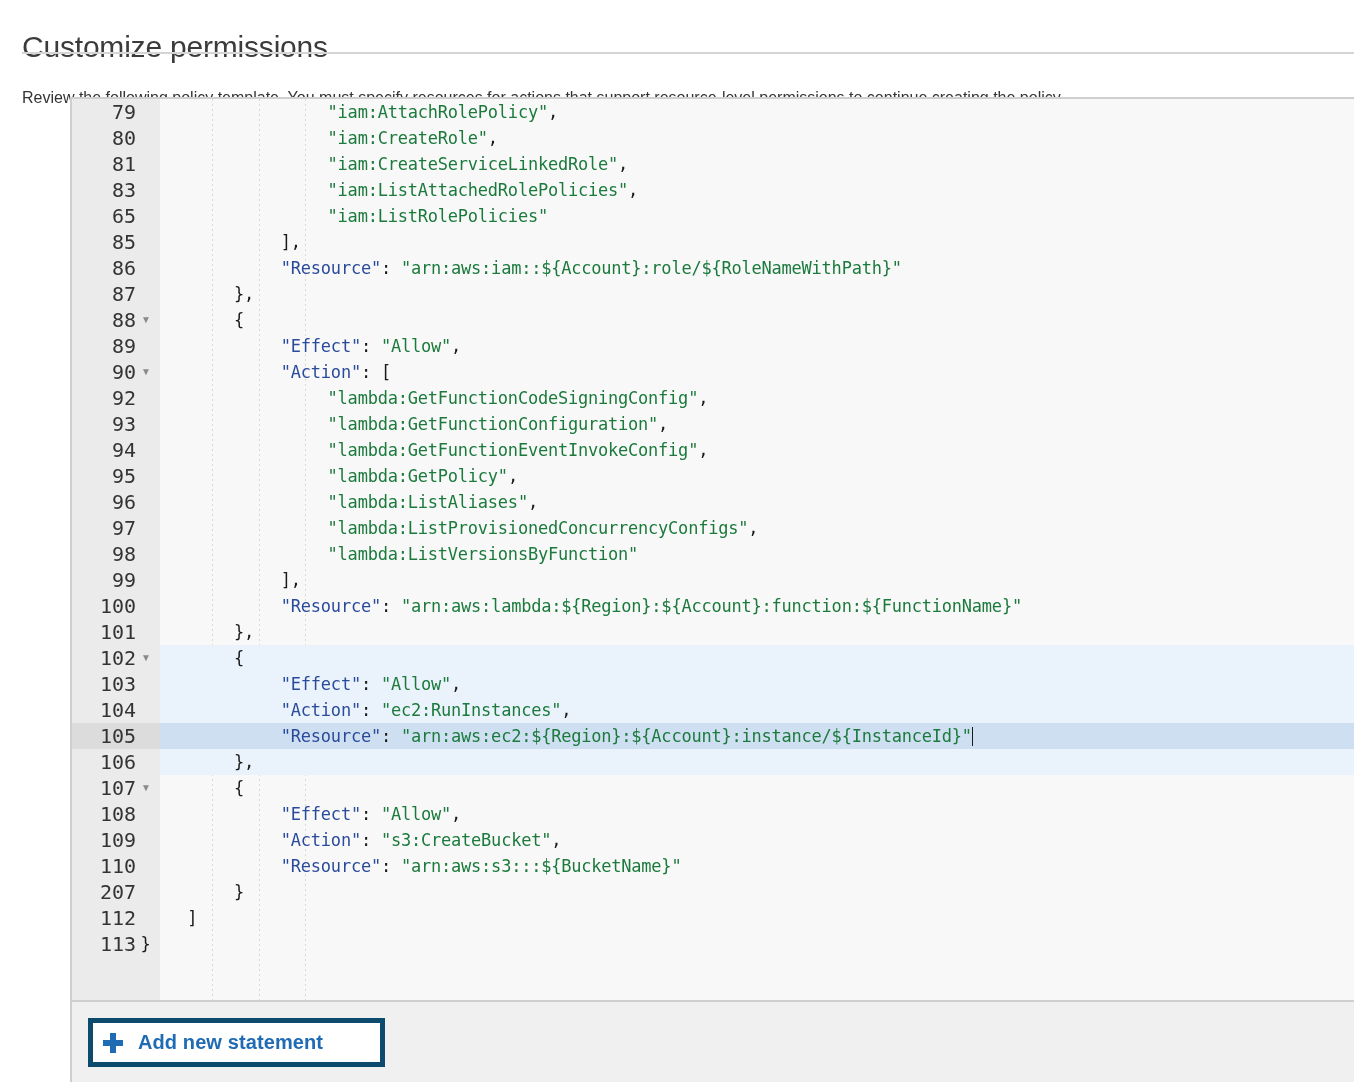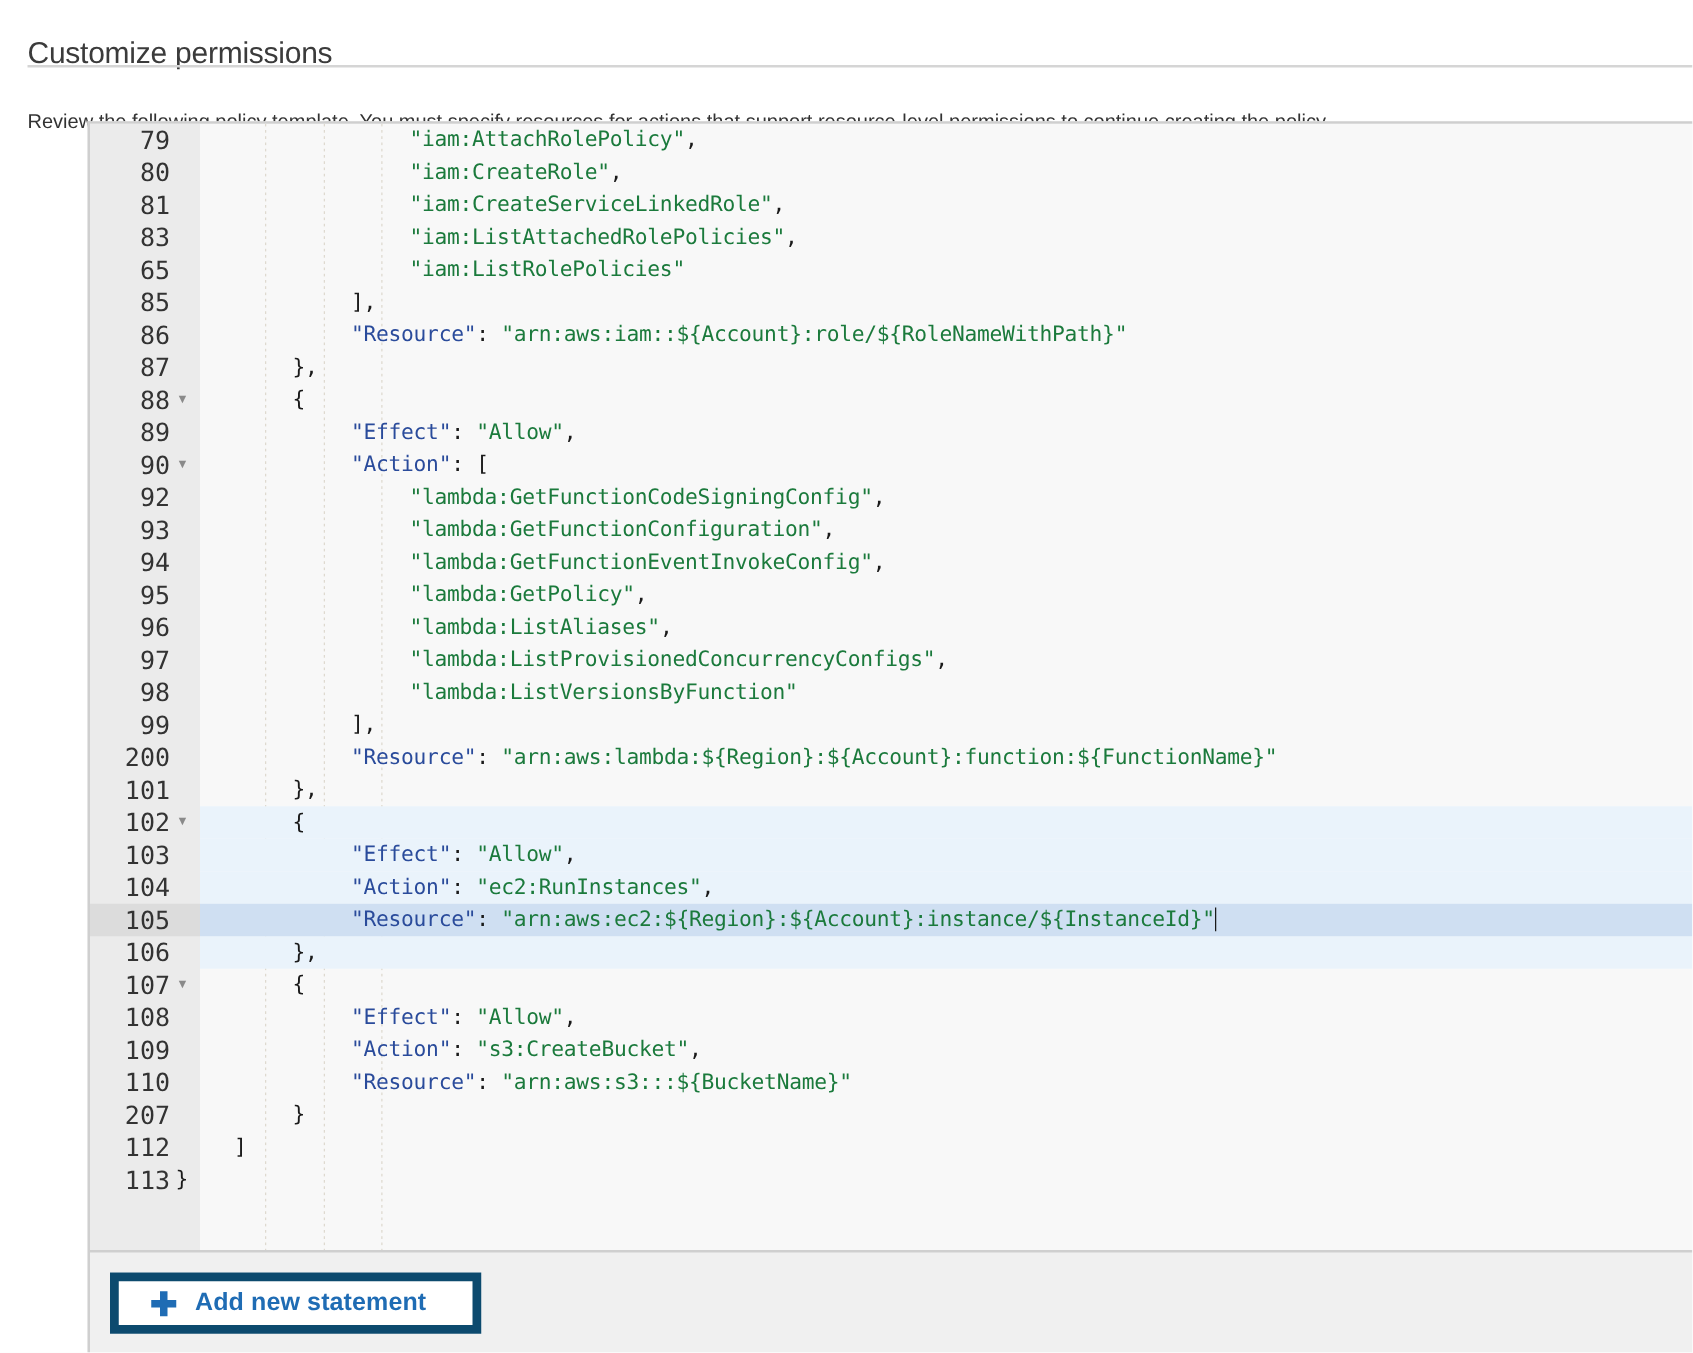--- a/index.html
+++ b/index.html
@@ -17,21 +17,21 @@
     width: 1354px;
     height: 1082px;
     background: #ffffff;
   }
 
   
   .page-title {
     position: absolute;
     left: 22px;
     top: 8px;
-    font-size: 24px;
+    font-size: 30px;
     font-weight: 400;
     color: #3b3b3b;
     letter-spacing: -0.2px;
     line-height: 38px;
     white-space: nowrap;
   }
 
   .title-divider {
     position: absolute;
     left: 22px;
@@ -191,26 +191,26 @@
     box-sizing: border-box;
   }
 
   .add-stmt-btn {
     position: absolute;
     left: 16px;
     top: 16px;
     width: 297px;
     height: 49px;
     background: #ffffff;
-    border: 7px solid #0c4a6e;
+    border: 5px solid #0c4a6e;
     box-sizing: border-box;
     display: flex;
     align-items: center;
     cursor: pointer;
-    padding-left: 26px;
+    padding-left: 10px;
   }
 
   .plus-icon {
     width: 20px;
     height: 20px;
     position: relative;
     flex: 0 0 auto;
     margin-right: 15px;
   }
   .plus-icon::before,
@@ -263,21 +263,21 @@
           <div class="row"><span class="ln">89</span><span class="code" style="left: 208.8px;"><span class="k">"Effect"</span><span class="p">: </span><span class="s">"Allow"</span><span class="p">,</span></span></div>
           <div class="row"><span class="ln">90</span><span class="fold">▼</span><span class="code" style="left: 208.8px;"><span class="k">"Action"</span><span class="p">: [</span></span></div>
           <div class="row"><span class="ln">92</span><span class="code" style="left: 255.6px;"><span class="s">"lambda:GetFunctionCodeSigningConfig"</span><span class="p">,</span></span></div>
           <div class="row"><span class="ln">93</span><span class="code" style="left: 255.6px;"><span class="s">"lambda:GetFunctionConfiguration"</span><span class="p">,</span></span></div>
           <div class="row"><span class="ln">94</span><span class="code" style="left: 255.6px;"><span class="s">"lambda:GetFunctionEventInvokeConfig"</span><span class="p">,</span></span></div>
           <div class="row"><span class="ln">95</span><span class="code" style="left: 255.6px;"><span class="s">"lambda:GetPolicy"</span><span class="p">,</span></span></div>
           <div class="row"><span class="ln">96</span><span class="code" style="left: 255.6px;"><span class="s">"lambda:ListAliases"</span><span class="p">,</span></span></div>
           <div class="row"><span class="ln">97</span><span class="code" style="left: 255.6px;"><span class="s">"lambda:ListProvisionedConcurrencyConfigs"</span><span class="p">,</span></span></div>
           <div class="row"><span class="ln">98</span><span class="code" style="left: 255.6px;"><span class="s">"lambda:ListVersionsByFunction"</span></span></div>
           <div class="row"><span class="ln">99</span><span class="code" style="left: 208.8px;"><span class="p">],</span></span></div>
-          <div class="row"><span class="ln">200</span><span class="code" style="left: 208.8px;"><span class="k">"Resource"</span><span class="p">: </span><span class="s">"arn:aws:lambda:${Region}:${Account}:function:${FunctionName}"</span></span></div>
+          <div class="row"><span class="ln">100</span><span class="code" style="left: 208.8px;"><span class="k">"Resource"</span><span class="p">: </span><span class="s">"arn:aws:lambda:${Region}:${Account}:function:${FunctionName}"</span></span></div>
           <div class="row"><span class="ln">101</span><span class="code" style="left: 162px;"><span class="p">},</span></span></div>
           <div class="row"><div class="band-sel" style="left: 88px;"></div><span class="ln">102</span><span class="fold">▼</span><span class="code" style="left: 162px;"><span class="p">{</span></span></div>
           <div class="row"><div class="band-sel"></div><span class="ln">103</span><span class="code" style="left: 208.8px;"><span class="k">"Effect"</span><span class="p">: </span><span class="s">"Allow"</span><span class="p">,</span></span></div>
           <div class="row"><div class="band-sel"></div><span class="ln">104</span><span class="code" style="left: 208.8px;"><span class="k">"Action"</span><span class="p">: </span><span class="s">"ec2:RunInstances"</span><span class="p">,</span></span></div>
           <div class="row active"><div class="band-sel"></div><div class="gutter-act"></div><div class="band-act"></div><span class="ln">105</span><span class="code" style="left: 208.8px;"><span class="k">"Resource"</span><span class="p">: </span><span class="s">"arn:aws:ec2:${Region}:${Account}:instance/${InstanceId}"</span><span class="caret"></span></span></div>
           <div class="row"><div class="band-sel" style="left: 88px;"></div><span class="ln">106</span><span class="code" style="left: 162px;"><span class="p">},</span></span></div>
           <div class="row"><span class="ln">107</span><span class="fold">▼</span><span class="code" style="left: 162px;"><span class="p">{</span></span></div>
           <div class="row"><span class="ln">108</span><span class="code" style="left: 208.8px;"><span class="k">"Effect"</span><span class="p">: </span><span class="s">"Allow"</span><span class="p">,</span></span></div>
           <div class="row"><span class="ln">109</span><span class="code" style="left: 208.8px;"><span class="k">"Action"</span><span class="p">: </span><span class="s">"s3:CreateBucket"</span><span class="p">,</span></span></div>
           <div class="row"><span class="ln">110</span><span class="code" style="left: 208.8px;"><span class="k">"Resource"</span><span class="p">: </span><span class="s">"arn:aws:s3:::${BucketName}"</span></span></div>

